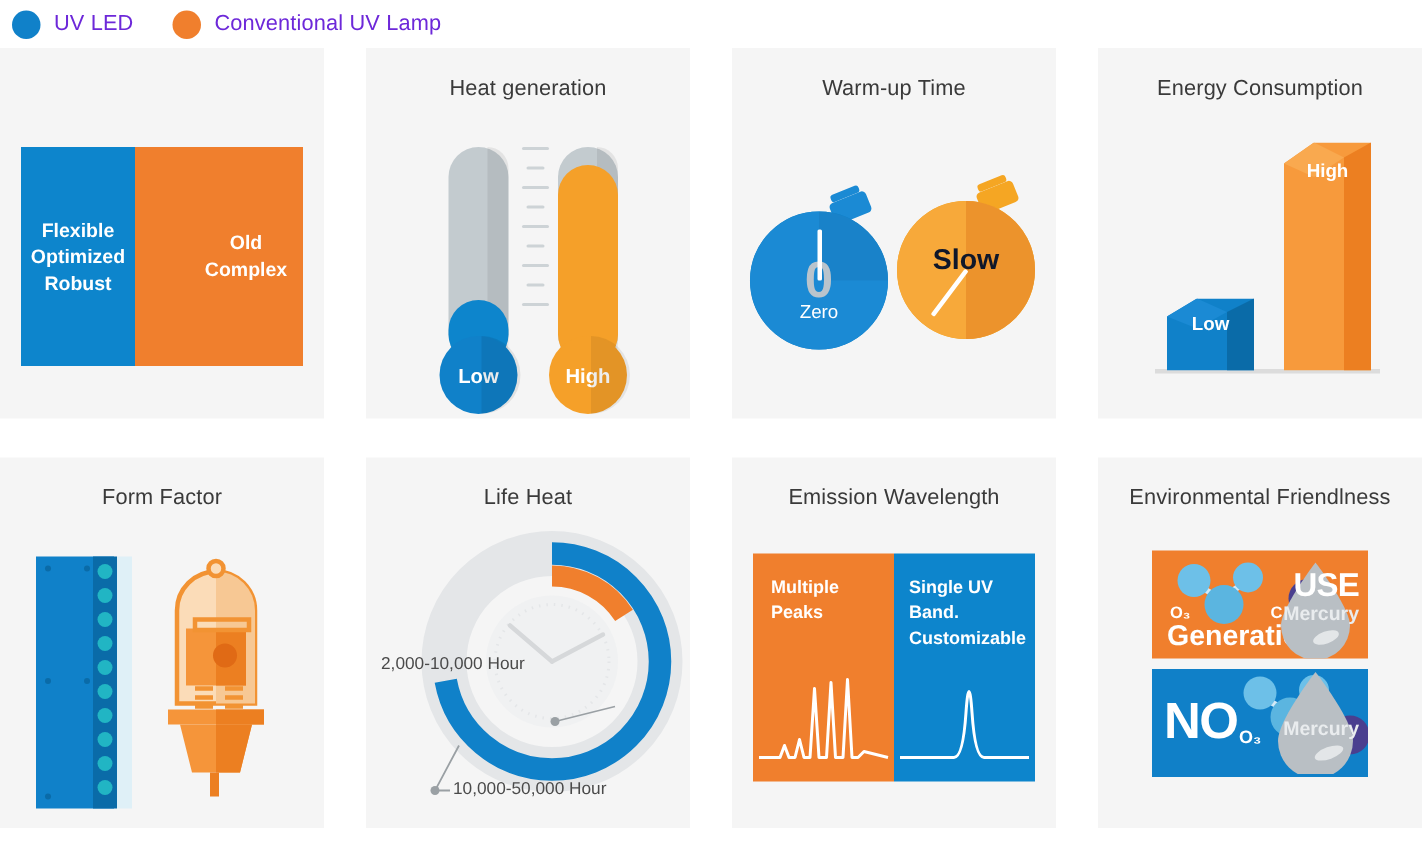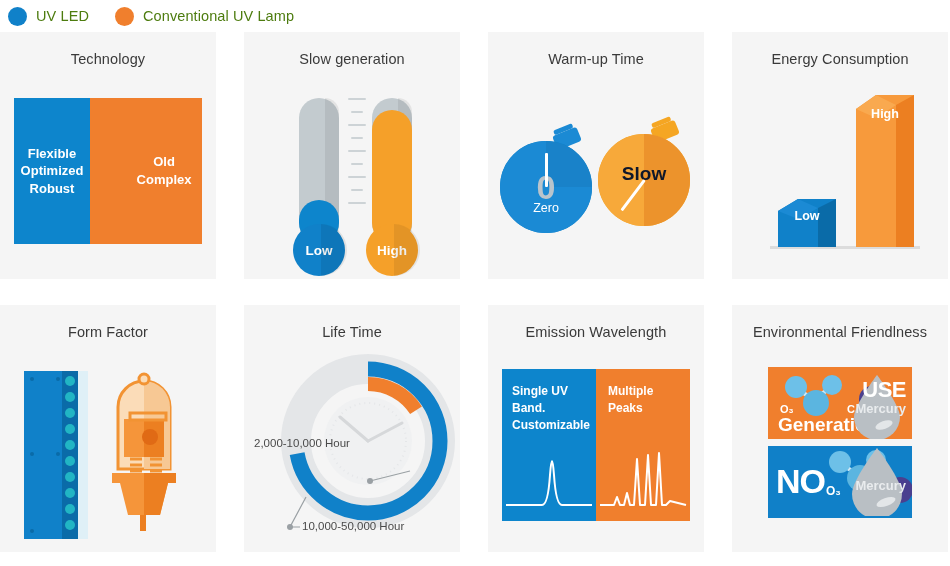--- a/index.html
+++ b/index.html
@@ -11,21 +11,21 @@
   }
   .legend {
     height: 32px;
     display: flex;
     align-items: center;
     padding-left: 8px;
     gap: 26px;
   }
   .legend-item { display: flex; align-items: center; gap: 9px; }
   .legend-dot { width: 19px; height: 19px; border-radius: 50%; flex: none; }
-  .legend-label { font-size: 14.5px; color: #4d7c0f; letter-spacing: .1px; }
+  .legend-label { font-size: 14.5px; color: #6d28d9; letter-spacing: .1px; }
 
   .grid {
     display: grid;
     grid-template-columns: repeat(4, 216px);
     grid-template-rows: 247px 247px;
     column-gap: 28px;
     row-gap: 26px;
     padding: 0 0 0 0;
   }
   .card {
@@ -125,42 +125,41 @@
   </div>
   <div class="legend-item">
     <span class="legend-dot" style="background:#f07f2d"></span>
     <span class="legend-label">Conventional UV Lamp</span>
   </div>
 </div>
 
 <div class="grid">
 
   <div class="card">
-    <div class="card-title">Technology</div>
     <div class="card-body">
       <div class="split-wrap">
         <div class="split-half blue">
           <div>
             <div>Flexible</div>
             <div>Optimized</div>
             <div>Robust</div>
           </div>
         </div>
         <div class="split-half orange">
           <div>
             <div>Old</div>
             <div>Complex</div>
           </div>
         </div>
       </div>
     </div>
   </div>
 
   <div class="card">
-    <div class="card-title">Slow generation</div>
+    <div class="card-title">Heat generation</div>
     <div class="card-body">
       <div class="thermo-stage">
 
         <div class="tube" style="left:55px; top:22px; height:145px;">
           <div class="tube-gloss"></div>
           <div class="tube-fill" style="height:30%; background:#0d85cc;"></div>
         </div>
         <div class="bulb" style="left:49px; top:148px; background:#1081c9;">
           <span>Low</span>
         </div>
@@ -295,21 +294,21 @@
           <rect x="144" y="124" width="32" height="10" fill="#ec7f21"></rect>
           <path d="M120 134 h48 l-8 32 h-32 z" fill="#f5953a"></path>
           <path d="M144 134 h24 l-8 32 h-16 z" fill="#ec7f21"></path>
           <rect x="140" y="166" width="6" height="16" fill="#ec7f21"></rect>
         </svg>
       </div>
     </div>
   </div>
 
   <div class="card">
-    <div class="card-title">Life Time</div>
+    <div class="card-title">Life Heat</div>
     <div class="card-body">
       <div class="donut">
         <svg width="216" height="200" viewBox="0 0 216 200">
 
           <circle cx="124" cy="92" r="72" fill="none" stroke="#e4e6e8" stroke-width="30"></circle>
 
           <circle cx="124" cy="92" r="44" fill="#f0f1f2"></circle>
           <circle cx="124" cy="92" r="38" fill="none" stroke="#e4e6e8" stroke-width="2" stroke-dasharray="1 4"></circle>
           <g stroke="#d6d8da" stroke-width="3" fill="none" stroke-linecap="round">
             <path d="M124 92 L96 68"></path>
@@ -330,36 +329,36 @@
         <div class="lt-label" style="left:10px; top:88px;">2,000-10,000 Hour</div>
         <div class="lt-label" style="left:58px; top:171px;">10,000-50,000 Hour</div>
       </div>
     </div>
   </div>
 
   <div class="card">
     <div class="card-title">Emission Wavelength</div>
     <div class="card-body">
       <div class="spec-wrap">
+        <div class="spec-half orange">
+          <div class="spec-title c2">
+            <div>Multiple Peaks</div>
+          </div>
+          <svg width="100%" height="78" viewBox="0 0 94 78" preserveAspectRatio="none" style="position:absolute; bottom:8px; left:0;">
+            <path d="M4 70 L18 70 L21 62 L24 70 L28 70 L31 58 L34 70 L38 70 L41 24 L44 70
+                     L49 70 L52 20 L55 70 L60 70 L63 18 L66 70 L70 70 L74 66 L90 70" fill="none" stroke="#ffffff" stroke-width="2" stroke-linejoin="round"></path>
+          </svg>
+        </div>
         <div class="spec-half blue">
           <div class="spec-title">
             <div>Single UV Band.</div>
             <div>Customizable</div>
           </div>
           <svg width="100%" height="78" viewBox="0 0 94 78" preserveAspectRatio="none" style="position:absolute; bottom:8px; left:0;">
             <path d="M4 70 L40 70 Q46 70 48 40 Q50 12 52 40 Q54 70 60 70 L90 70" fill="none" stroke="#ffffff" stroke-width="2"></path>
-          </svg>
-        </div>
-        <div class="spec-half orange">
-          <div class="spec-title c2">
-            <div>Multiple Peaks</div>
-          </div>
-          <svg width="100%" height="78" viewBox="0 0 94 78" preserveAspectRatio="none" style="position:absolute; bottom:8px; left:0;">
-            <path d="M4 70 L18 70 L21 62 L24 70 L28 70 L31 58 L34 70 L38 70 L41 24 L44 70
-                     L49 70 L52 20 L55 70 L60 70 L63 18 L66 70 L70 70 L74 66 L90 70" fill="none" stroke="#ffffff" stroke-width="2" stroke-linejoin="round"></path>
           </svg>
         </div>
       </div>
     </div>
   </div>
 
   <div class="card">
     <div class="card-title">Environmental Friendlness</div>
     <div class="card-body">
       <div class="env-wrap">

